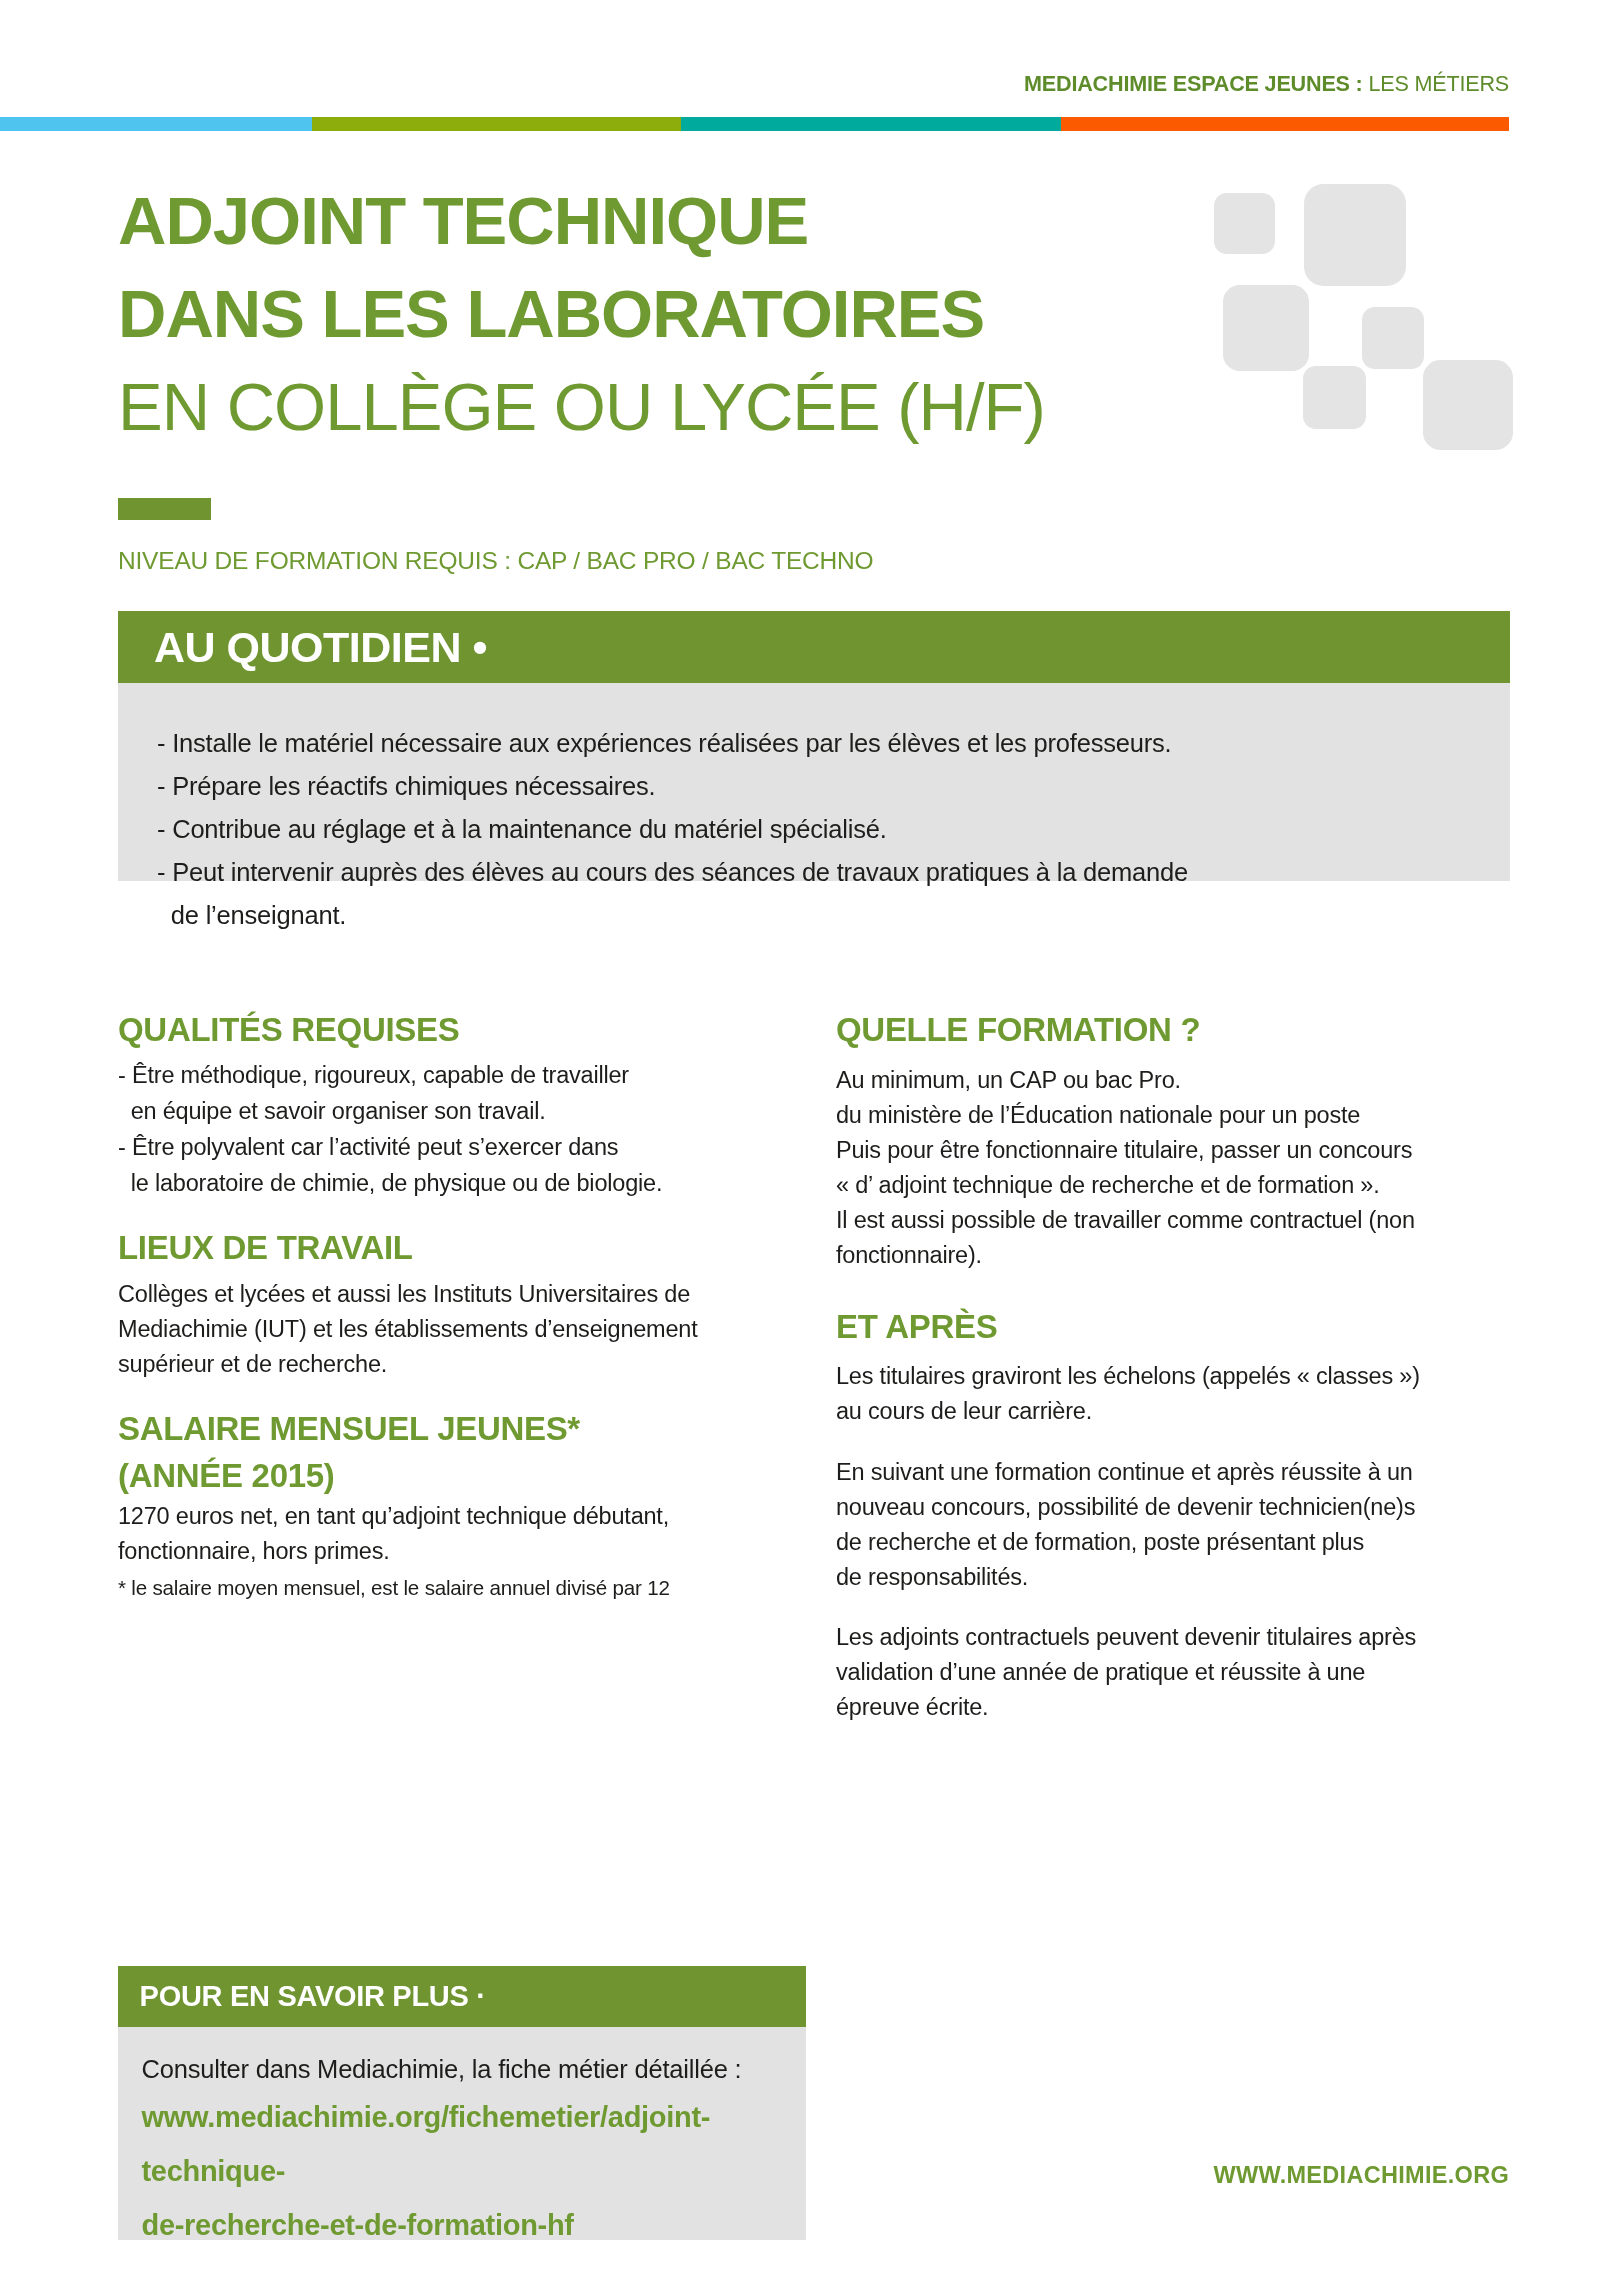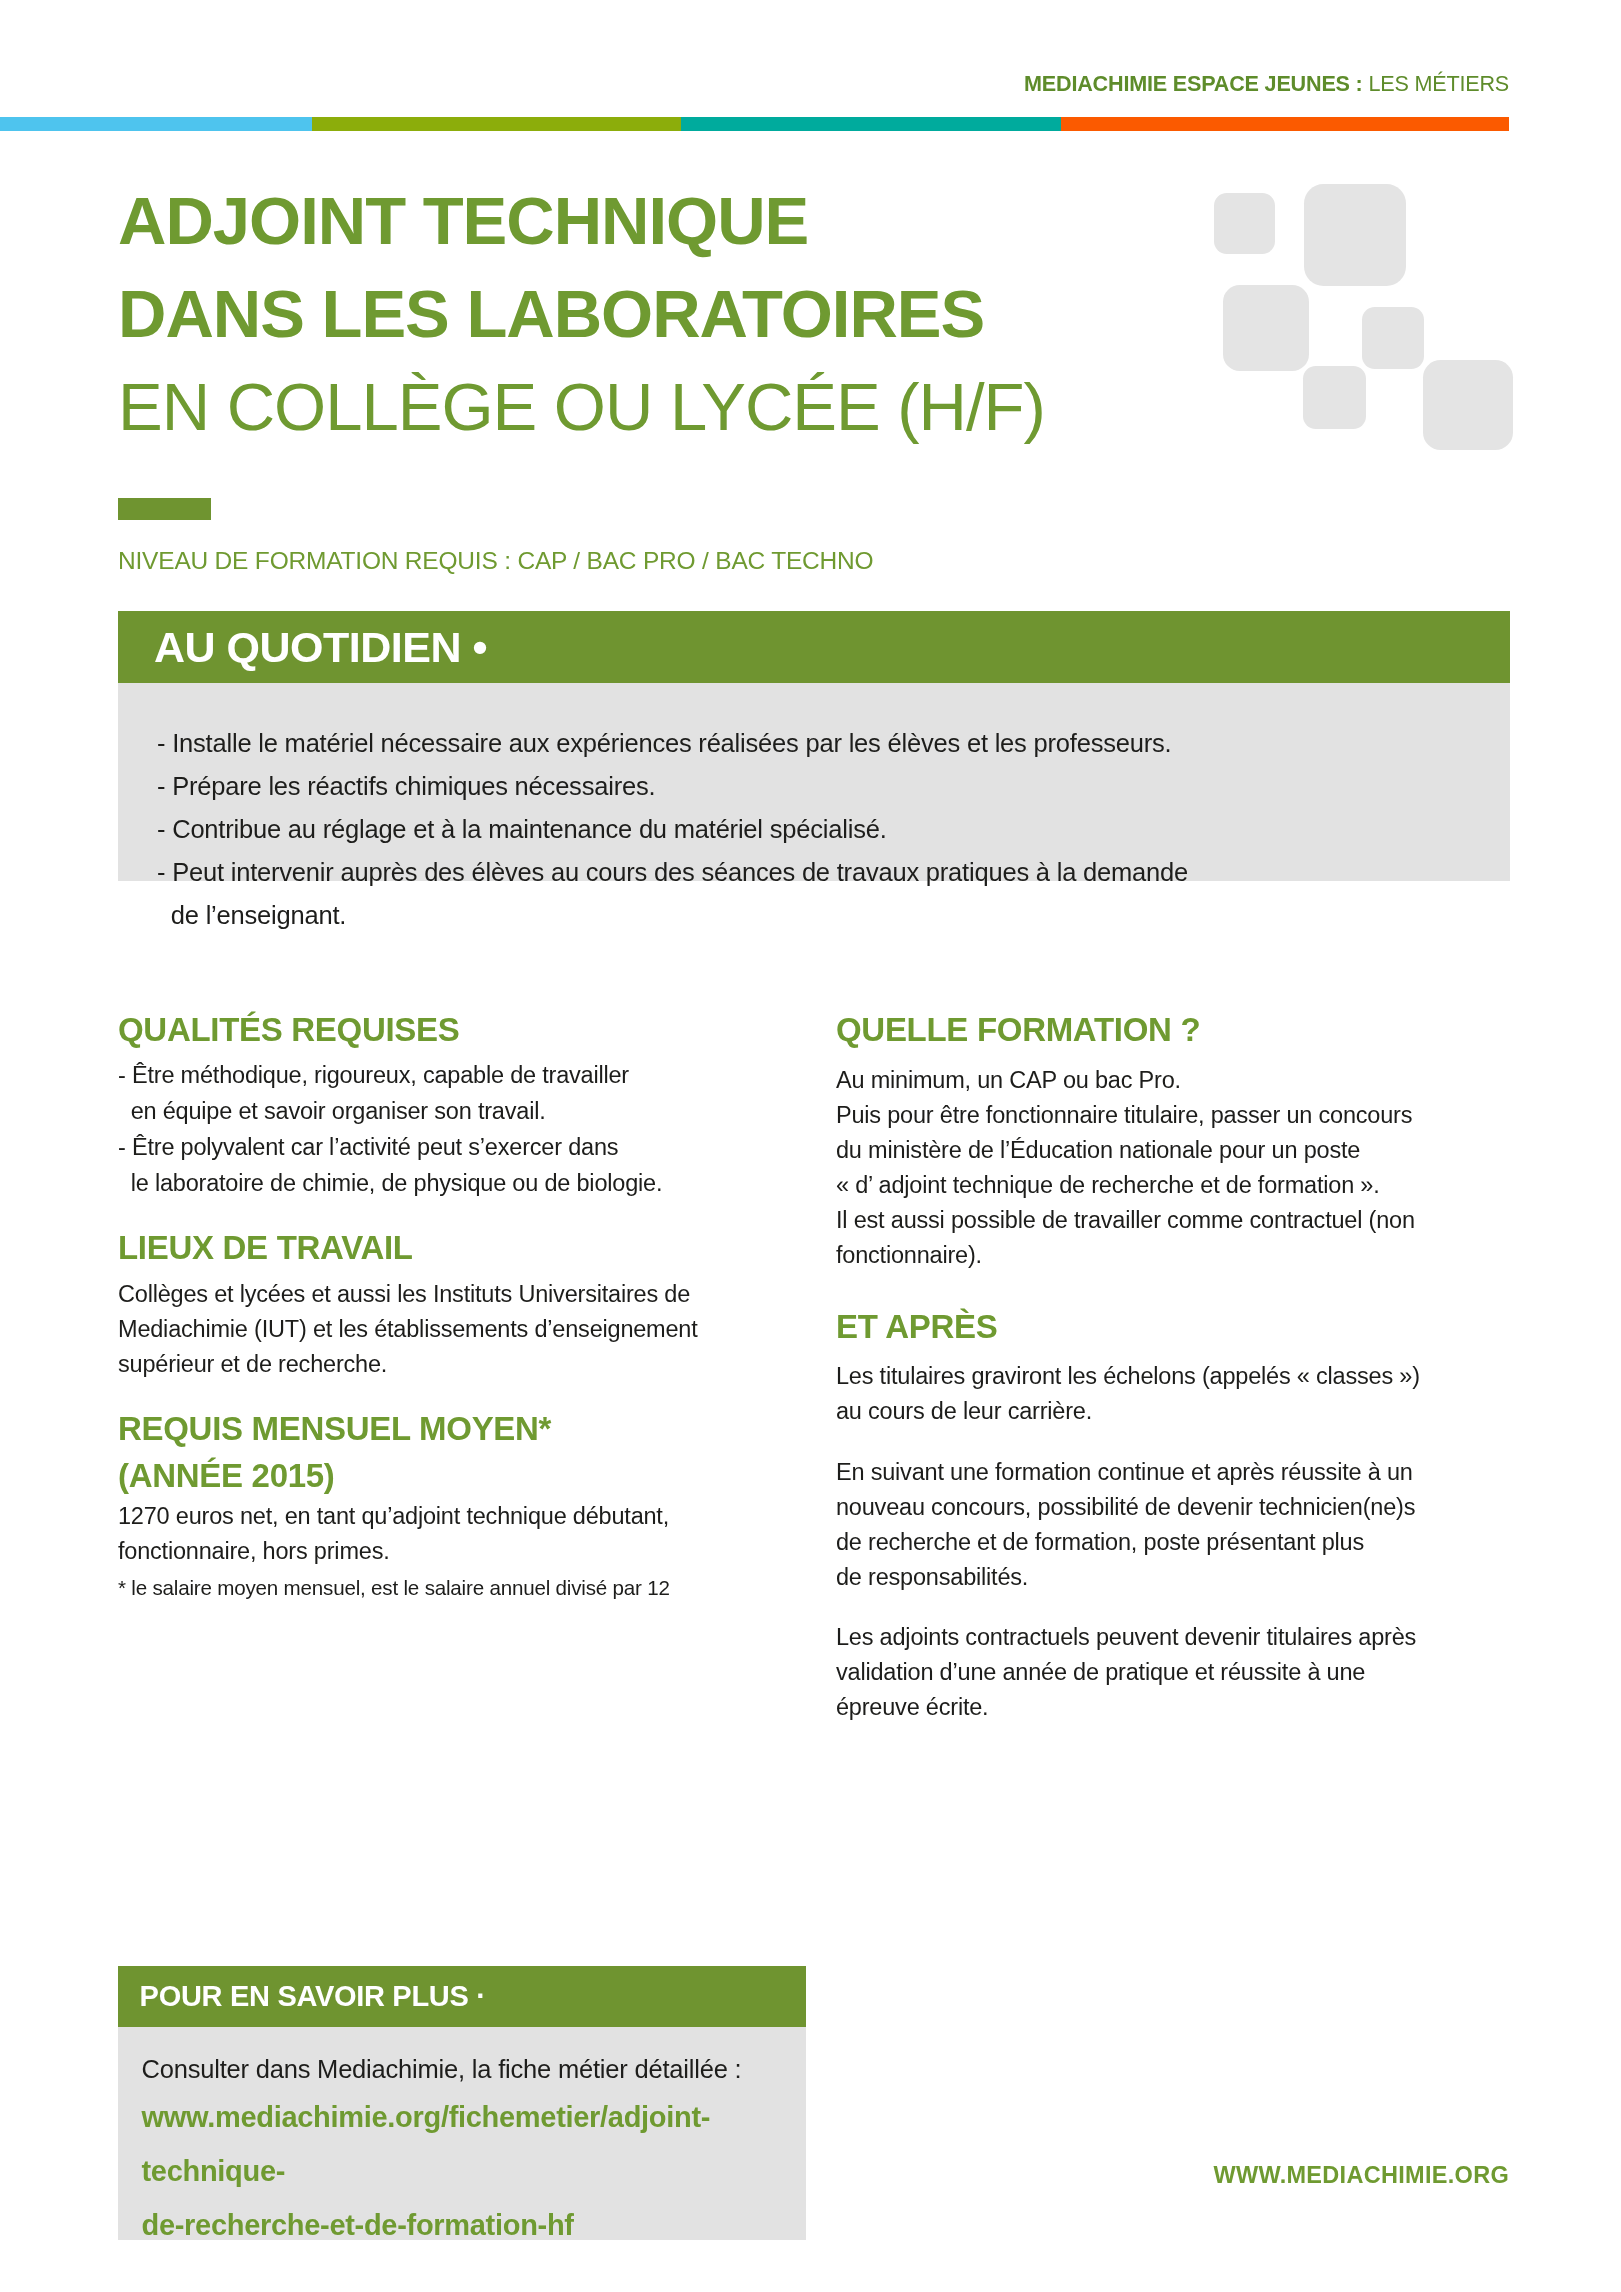--- a/index.html
+++ b/index.html
@@ -130,36 +130,36 @@
     </div>
 
   <h2 class="sec-h mt28">LIEUX DE TRAVAIL</h2>
   <div class="mt10">
       <div class="body-line">Collèges et lycées et aussi les Instituts Universitaires de</div>
       <div class="body-line">Mediachimie (IUT) et les établissements d’enseignement</div>
       <div class="body-line">supérieur et de recherche.</div>
     </div>
 
   <div class="mt24">
-    <div class="salary-h">REQUIS MENSUEL MOYEN*</div>
+    <div class="salary-h">SALAIRE MENSUEL JEUNES*</div>
     <div class="salary-h">(ANNÉE 2015)</div>
   </div>
   <div>
       <div class="body-line">1270 euros net, en tant qu’adjoint technique débutant,</div>
       <div class="body-line">fonctionnaire, hors primes.</div>
     </div>
   <div class="footnote">* le salaire moyen mensuel, est le salaire annuel divisé par 12</div>
 </div>
 
 <div class="abs col col-right">
   <h2 class="sec-h">QUELLE FORMATION ?</h2>
   <div class="mt14">
       <div class="body-line">Au minimum, un CAP ou bac Pro.</div>
+      <div class="body-line">du ministère de l’Éducation nationale pour un poste</div>
       <div class="body-line">Puis pour être fonctionnaire titulaire, passer un concours</div>
-      <div class="body-line">du ministère de l’Éducation nationale pour un poste</div>
       <div class="body-line">« d’ adjoint technique de recherche et de formation ».</div>
       <div class="body-line">Il est aussi possible de travailler comme contractuel (non</div>
       <div class="body-line">fonctionnaire).</div>
     </div>
 
   <h2 class="sec-h mt22">ET APRÈS</h2>
   <div class="mt14">
       <div class="body-line">Les titulaires graviront les échelons (appelés « classes »)</div>
       <div class="body-line">au cours de leur carrière.</div>
       <div class="body-line"></div>

